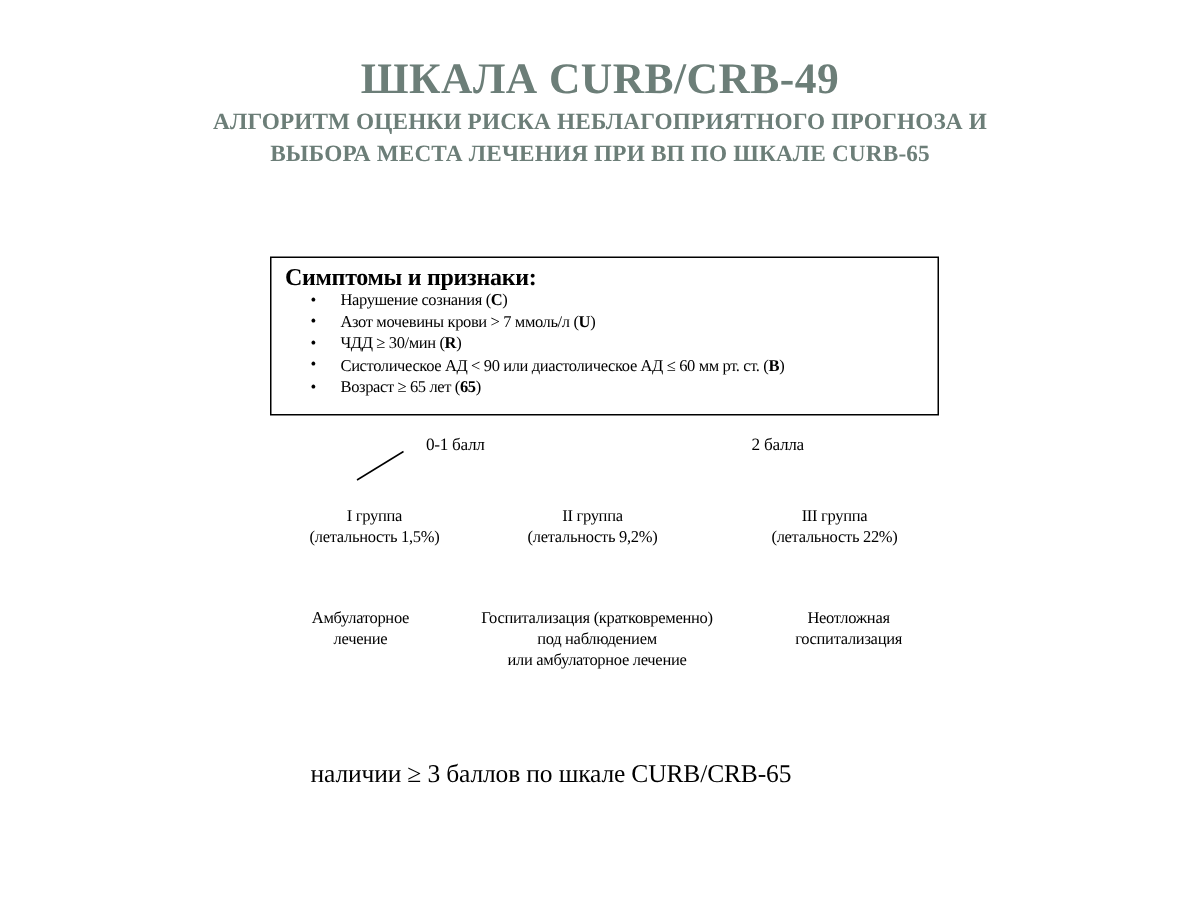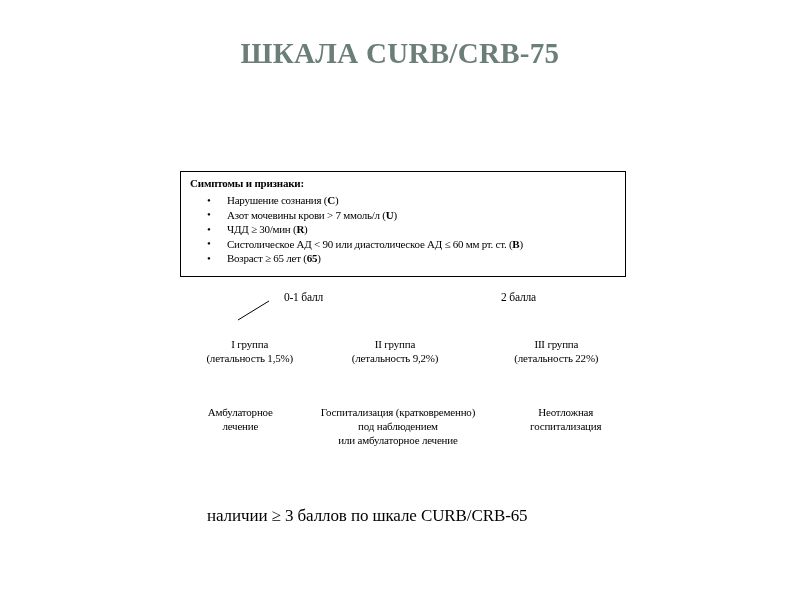--- a/index.html
+++ b/index.html
@@ -57,21 +57,21 @@
     width: 446px;
     height: 106px;
     border: 1px solid #000000;
     box-sizing: border-box;
     background: #ffffff;
   }
   .symptoms-title {
     position: absolute;
     left: 9px;
     top: 5px;
-    font-size: 11px;
+    font-size: 16px;
     font-weight: bold;
     font-family: "Liberation Serif", "DejaVu Serif", serif;
     letter-spacing: -0.2px;
   }
   .symptoms-list {
     position: absolute;
     left: 12px;
     top: 21px;
     width: 425px;
     margin: 0;
@@ -151,21 +151,25 @@
     letter-spacing: -0.1px;
   }
   .conclusion span { display: block; }
 </style>
 </head>
 <body>
 
 <div class="slide">
 
   <div class="title-block">
-    <h1 class="main-title">ШКАЛА CURB/CRB-75</h1>
+    <h1 class="main-title">ШКАЛА CURB/CRB-49</h1>
+    <div class="subtitle">
+      <div>АЛГОРИТМ ОЦЕНКИ РИСКА НЕБЛАГОПРИЯТНОГО ПРОГНОЗА И</div>
+      <div>ВЫБОРА МЕСТА ЛЕЧЕНИЯ ПРИ ВП ПО ШКАЛЕ CURB-65</div>
+    </div>
   </div>
 
   <div class="symptoms-box">
     <div class="symptoms-title">Симптомы и признаки:</div>
     <ul class="symptoms-list">
       <li>
         <span class="bullet">•</span>
         <span>Нарушение сознания (</span><b>C</b><span>)</span>
       </li>
       <li>

